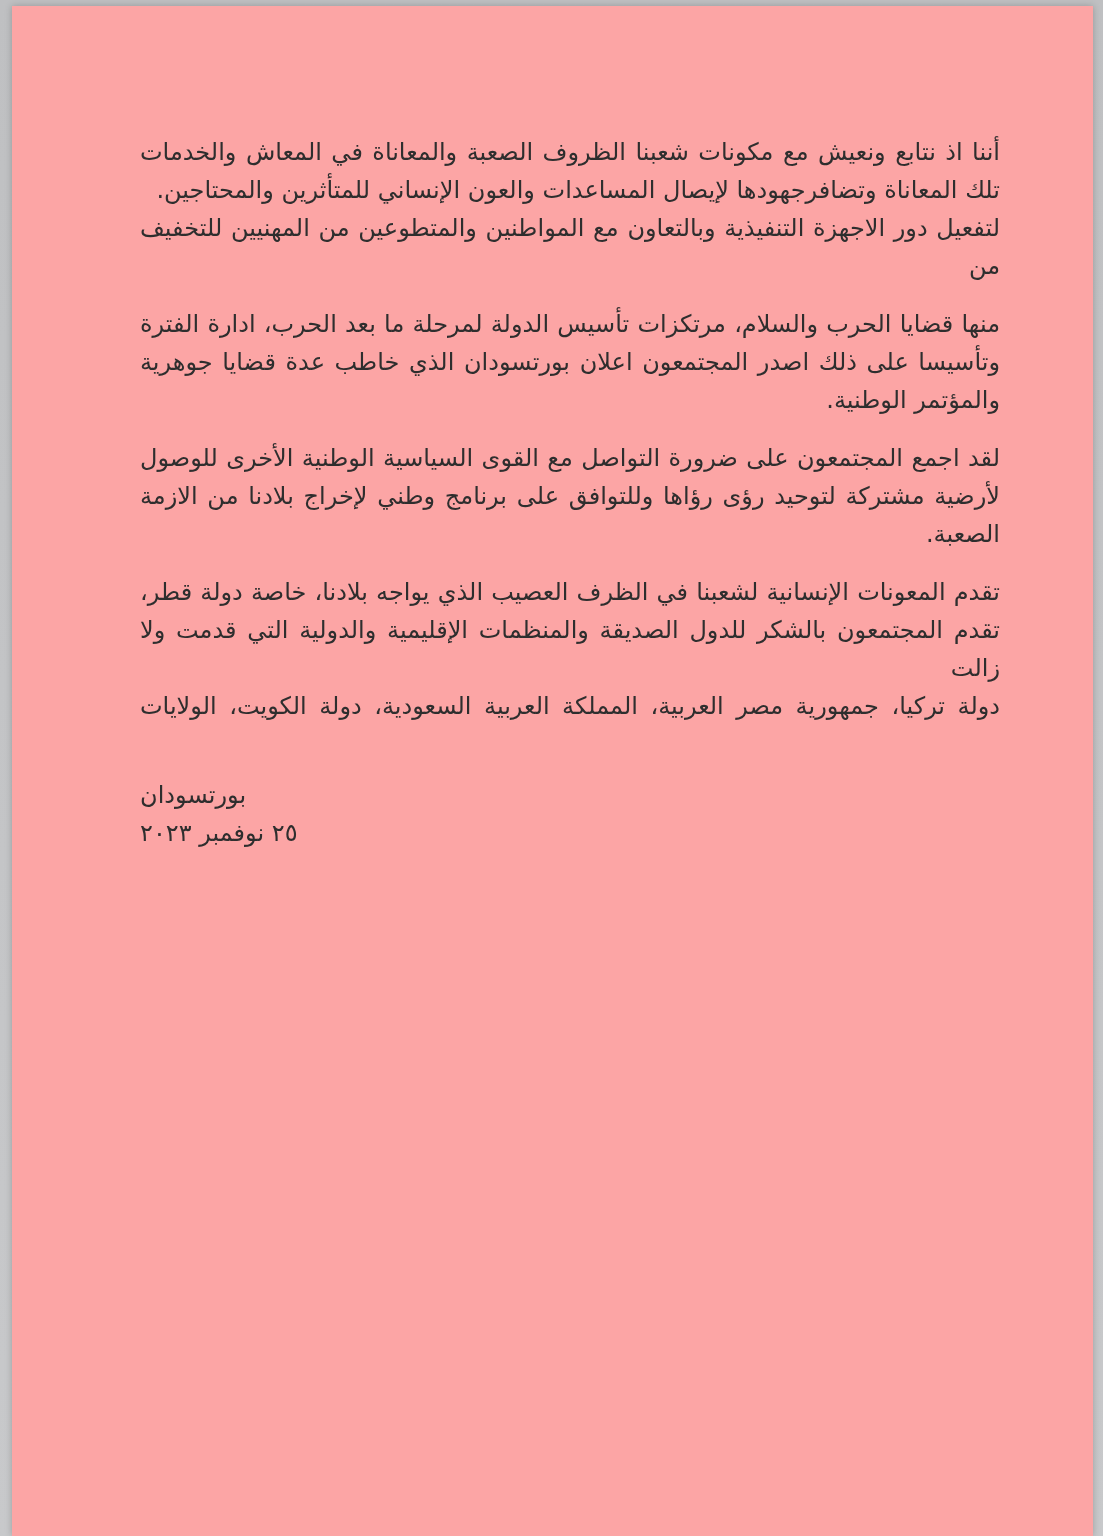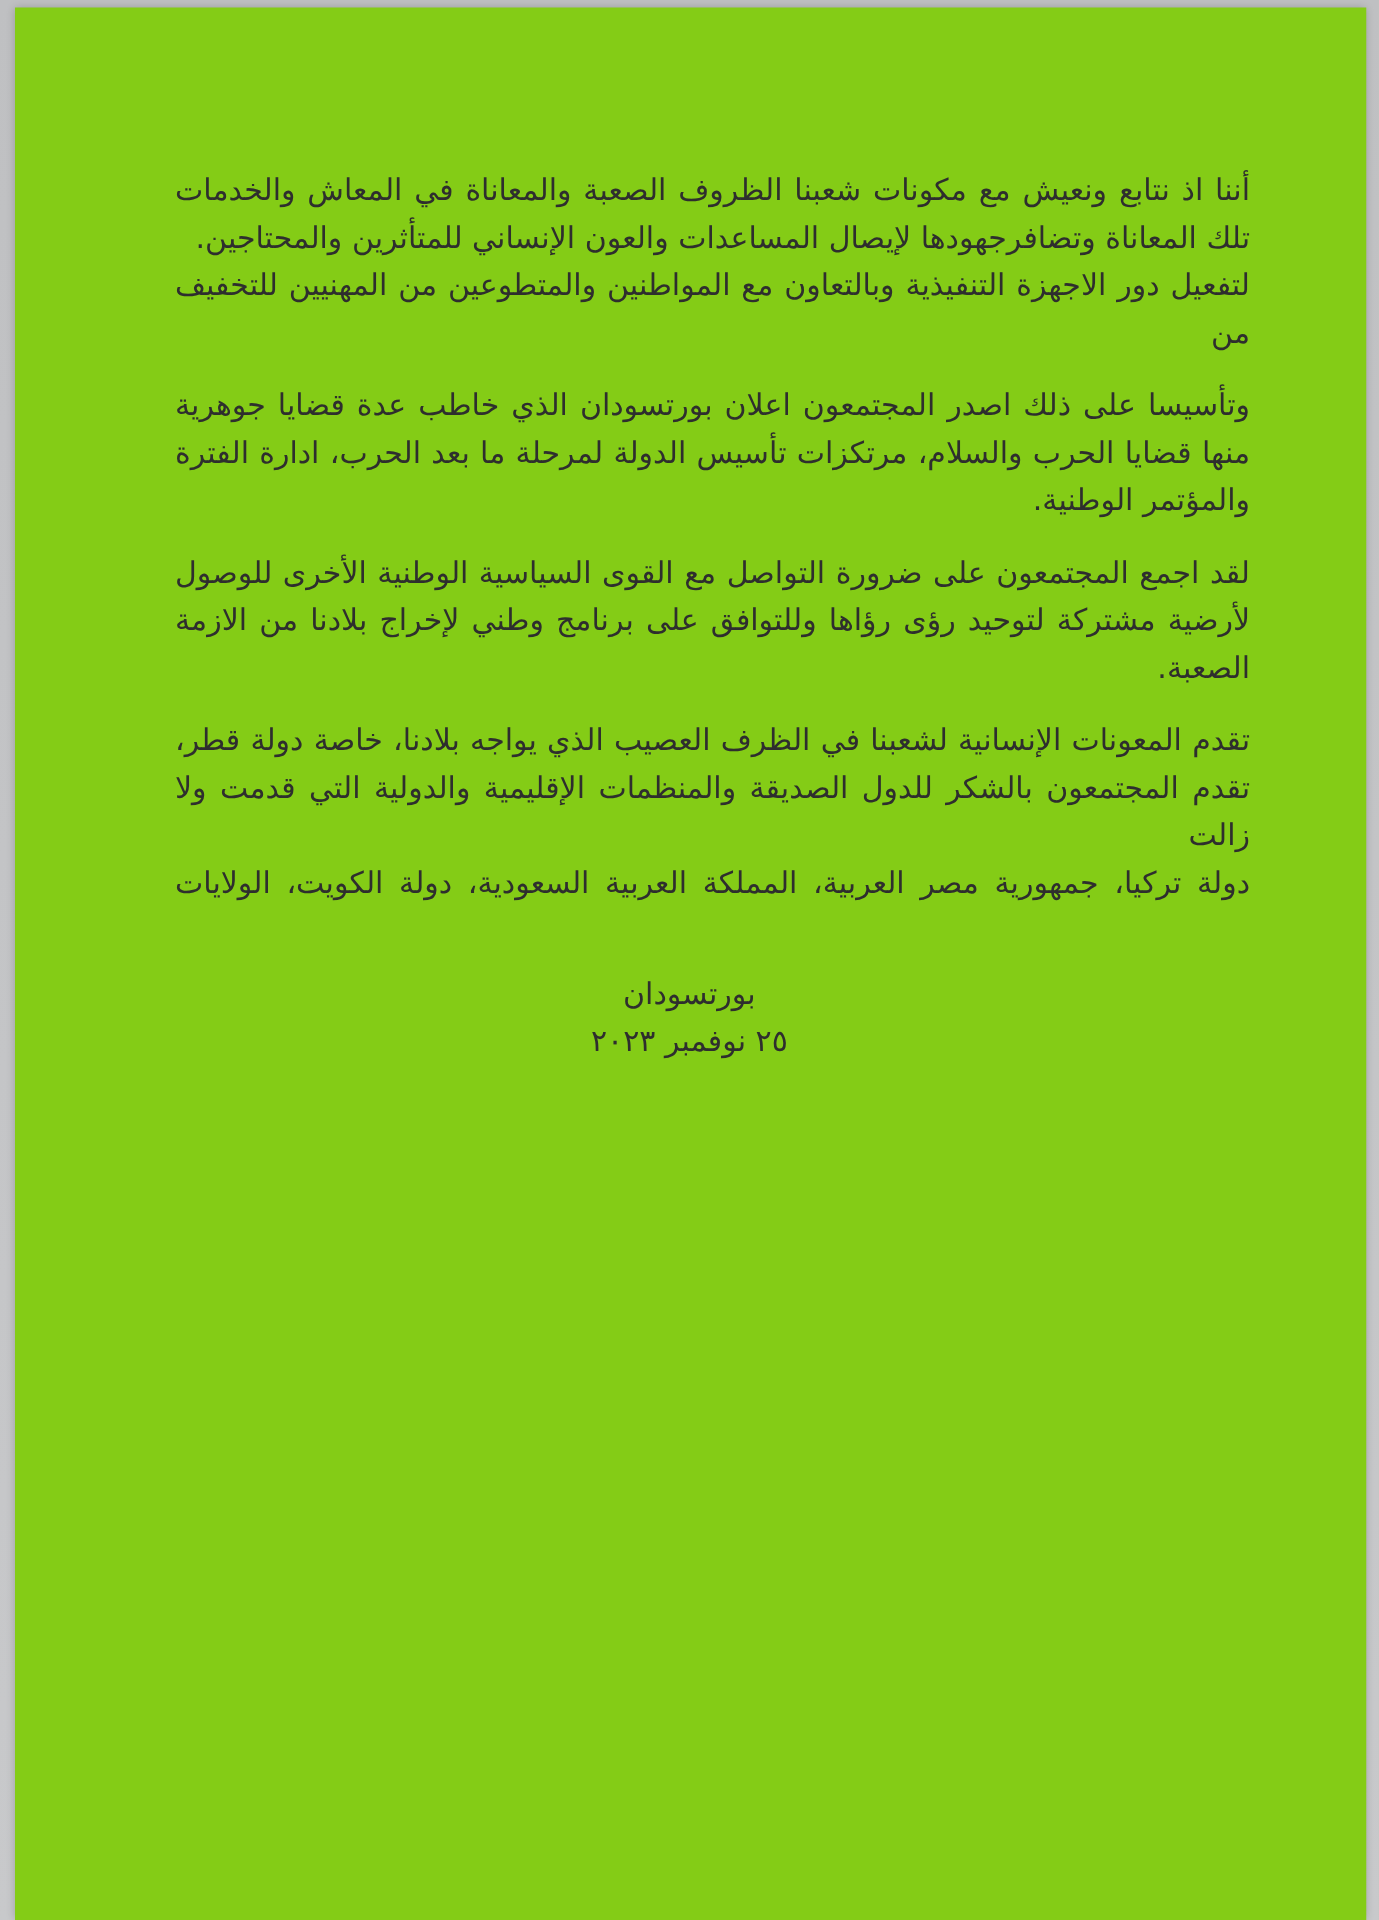--- a/index.html
+++ b/index.html
@@ -15,21 +15,21 @@
     position: absolute;
     inset: 0;
     background: linear-gradient(180deg, #bfc0c2 0%, #c8c9cb 100%);
   }
   .paper {
     position: absolute;
     left: 12px;
     right: 10px;
     top: 6px;
     bottom: 0;
-    background: #84cc16;
+    background: #fca5a5;
     box-shadow: 0 0 7px rgba(0,0,0,0.22);
     overflow: hidden;
   }
   .doc-body {
     direction: rtl;
     padding: 127px 93px 0 128px; 
     color: #2e2e2e;
     font-size: 24px;
     line-height: 38px;
   }
@@ -47,21 +47,21 @@
     text-align-last: right;
   }
   .signature {
     margin-top: 51px;
     margin-left: 0;
     padding-left: 0;
     text-align: left; 
   }
   .signature .sig-line {
     display: block;
-    text-align: center;
+    text-align: left;
     margin-left: 0;
     margin-right: 0;
     padding-left: 37px; 
   }
   
   .signature { margin-right: 37px; }
   .signature .sig-line { padding-left: 0; }
 </style>
 </head>
 <body>
@@ -71,22 +71,22 @@
 <div class="paper">
   <div class="doc-body">
 
     <p class="para">
       <span class="line">أننا اذ نتابع ونعيش مع مكونات شعبنا الظروف الصعبة والمعاناة في المعاش والخدمات</span>
       <span class="line last">تلك المعاناة وتضافرجهودها لإيصال المساعدات والعون الإنساني للمتأثرين والمحتاجين.</span>
       <span class="line">لتفعيل دور الاجهزة التنفيذية وبالتعاون مع المواطنين والمتطوعين من المهنيين للتخفيف من</span>
     </p>
 
     <p class="para">
+      <span class="line">منها قضايا الحرب والسلام، مرتكزات تأسيس الدولة لمرحلة ما بعد الحرب، ادارة الفترة</span>
       <span class="line">وتأسيسا على ذلك اصدر المجتمعون اعلان بورتسودان الذي خاطب عدة قضايا جوهرية</span>
-      <span class="line">منها قضايا الحرب والسلام، مرتكزات تأسيس الدولة لمرحلة ما بعد الحرب، ادارة الفترة</span>
       <span class="line last">والمؤتمر الوطنية.</span>
     </p>
 
     <p class="para">
       <span class="line">لقد اجمع المجتمعون على ضرورة التواصل مع القوى السياسية الوطنية الأخرى للوصول</span>
       <span class="line">لأرضية مشتركة لتوحيد رؤى رؤاها وللتوافق على برنامج وطني لإخراج بلادنا من الازمة</span>
       <span class="line last">الصعبة.</span>
     </p>
 
     <p class="para">

